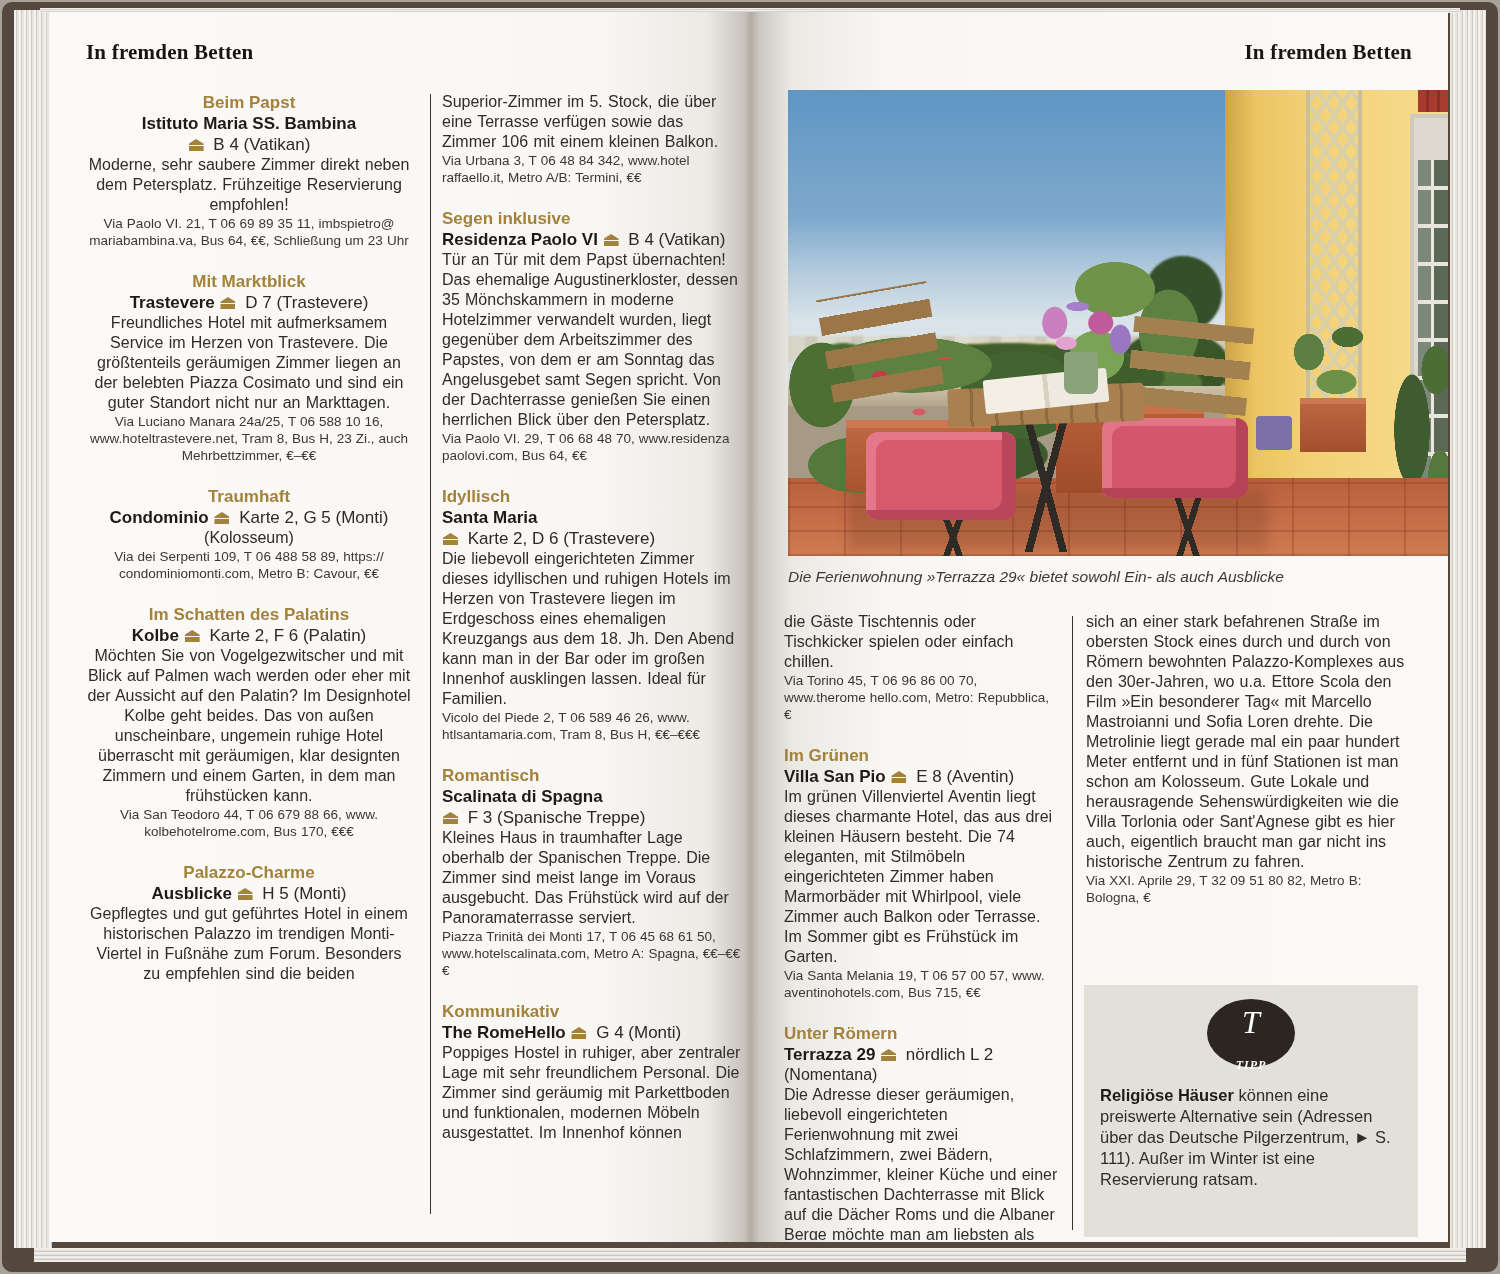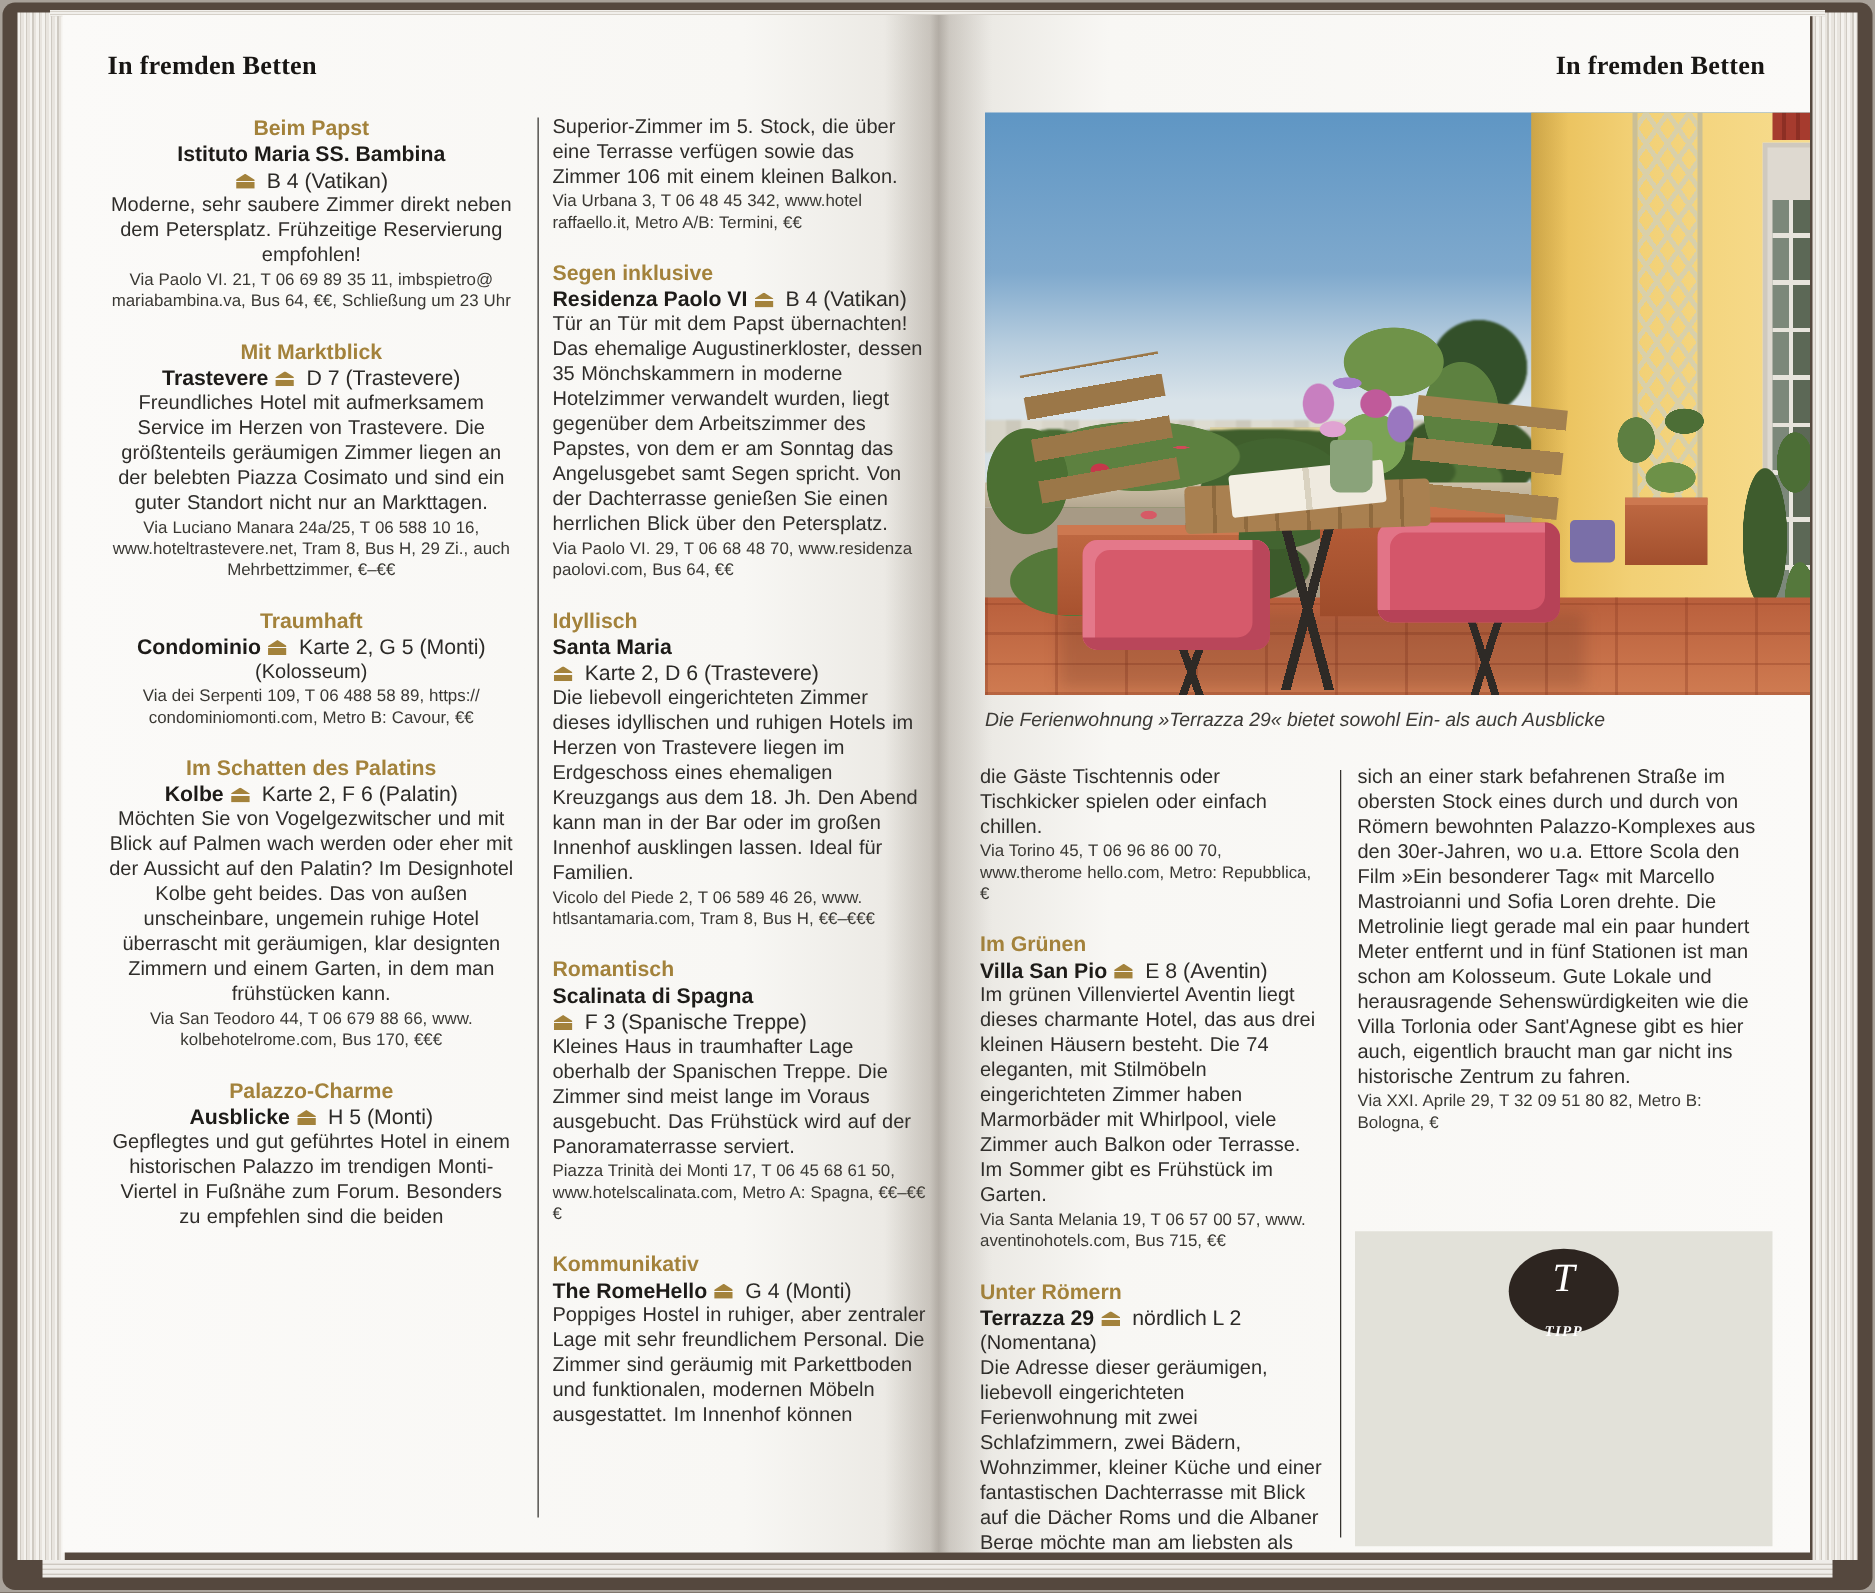--- a/index.html
+++ b/index.html
@@ -198,21 +198,21 @@
 
   <div class="entry">
     <div class="cat">Mit Marktblick</div>
     <div class="nameline">
       <span class="hname">Trastevere</span>
       <span class="hicon"></span>
       <span class="loc">D 7 (Trastevere)</span>
     </div>
 
     <div class="body">Freundliches Hotel mit aufmerksamem Service im Herzen von Trastevere. Die größtenteils geräumigen Zimmer liegen an der belebten Piazza Cosimato und sind ein guter Standort nicht nur an Markttagen.</div>
-    <div class="addr">Via Luciano Manara 24a/25, T 06 588 10 16, www.hoteltrastevere.net, Tram 8, Bus H, 29 Zi., auch Mehrbettzimmer, €–€€</div>
+    <div class="addr">Via Luciano Manara 24a/25, T 06 588 10 16, www.hoteltrastevere.net, Tram 8, Bus H, 23 Zi., auch Mehrbettzimmer, €–€€</div>
   </div>
 
   <div class="entry">
     <div class="cat">Traumhaft</div>
     <div class="nameline">
       <span class="hname">Condominio</span>
       <span class="hicon"></span>
       <span class="loc">Karte 2, G 5 (Monti)</span>
     </div>
 
@@ -242,21 +242,21 @@
 
     <div class="body">Gepflegtes und gut geführtes Hotel in einem historischen Palazzo im trendigen Monti-Viertel in Fußnähe zum Forum. Besonders zu empfehlen sind die beiden</div>
 
   </div>
 </div>
   <div class="vrule" style="left:380px;top:82px;height:1120px;"></div>
   <div class="col" style="left:392px;width:300px;height:1126px;">
   <div class="entry">
 
     <div class="body">Superior-Zimmer im 5. Stock, die über eine Terrasse verfügen sowie das Zimmer 106 mit einem kleinen Balkon.</div>
-    <div class="addr">Via Urbana 3, T 06 48 45 342, www.hotel raffaello.it, Metro A/B: Termini, €€</div>
+    <div class="addr">Via Urbana 3, T 06 48 84 342, www.hotel raffaello.it, Metro A/B: Termini, €€</div>
   </div>
 
   <div class="entry">
     <div class="cat">Segen inklusive</div>
     <div class="nameline">
       <span class="hname">Residenza Paolo VI</span>
       <span class="hicon"></span>
       <span class="loc">B 4 (Vatikan)</span>
     </div>
 
@@ -393,18 +393,19 @@
     <div class="body">sich an einer stark befahrenen Straße im obersten Stock eines durch und durch von Römern bewohnten Palazzo-Komplexes aus den 30er-Jahren, wo u.a. Ettore Scola den Film »Ein besonderer Tag« mit Marcello Mastroianni und Sofia Loren drehte. Die Metrolinie liegt gerade mal ein paar hundert Meter entfernt und in fünf Stationen ist man schon am Kolosseum. Gute Lokale und herausragende Sehenswürdigkeiten wie die Villa Torlonia oder Sant'Agnese gibt es hier auch, eigentlich braucht man gar nicht ins historische Zentrum zu fahren.</div>
     <div class="addr">Via XXI. Aprile 29, T 32 09 51 80 82, Metro B: Bologna, €</div>
   </div>
 </div>
 
   <div class="tipbox">
     <div class="tipbadge">
       <span class="t">T</span>
       <span class="tl">TIPP</span>
     </div>
+    <div class="tiptext"><b>Religiöse Häuser</b><span> können eine preiswerte Alternative sein (Adressen über das Deutsche Pilgerzentrum, ► S. 111). Außer im Winter ist eine Reservierung ratsam.</span></div>
   </div>
 
   <div class="pagenum" style="right:30px;">91</div>
 </div>
 
 <div class="gutter"></div>
 
 </body></html>

